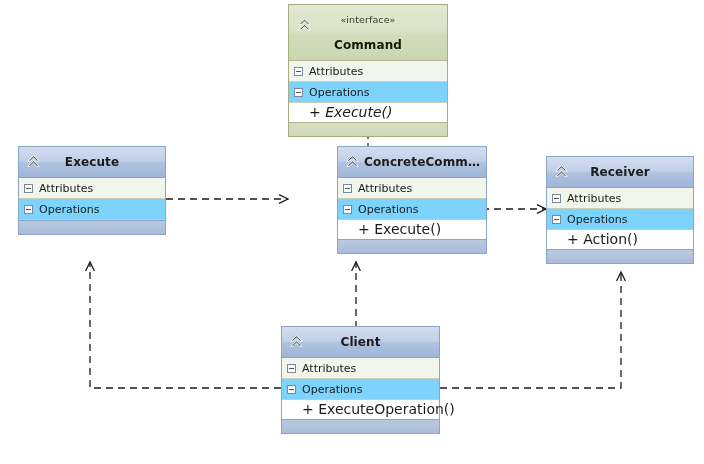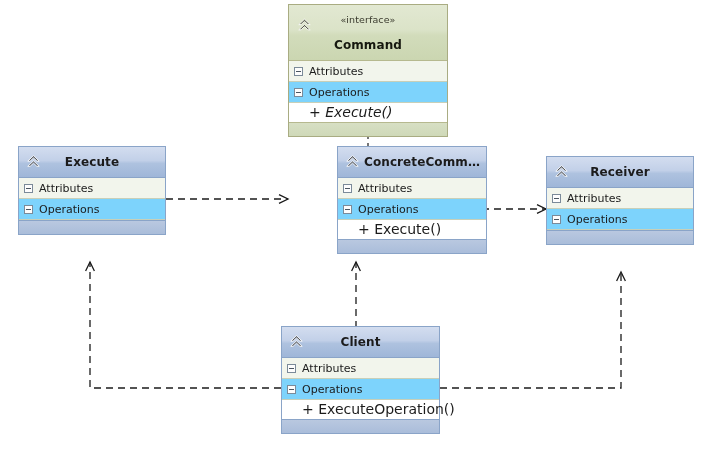--- a/index.html
+++ b/index.html
@@ -272,20 +272,23 @@
       <div class="class-title">Receiver</div>
     </div>
     <div class="compartment attrs">
       <span class="toggle-box"></span>
       <span>Attributes</span>
     </div>
     <div class="compartment ops">
       <span class="toggle-box"></span>
       <span>Operations</span>
     </div>
+    <div class="member-list">
+      <div class="member">+ Action()</div>
+    </div>
     <div class="class-footer"></div>
   </div>
 
   <div class="uml-class" style="left:281px; top:326px; width:159px;">
     <div class="class-header">
       <svg class="class-icon" viewBox="0 0 17 17">
         <path d="M8.5 2.2 L14.2 7.6 L11.9 7.6 L8.5 4.4 L5.1 7.6 L2.8 7.6 Z" fill="#4a4f58" stroke="#ffffff" stroke-width="0.9" stroke-linejoin="round"></path>
         <path d="M8.5 7.4 L14.2 12.8 L11.9 12.8 L8.5 9.6 L5.1 12.8 L2.8 12.8 Z" fill="#4a4f58" stroke="#ffffff" stroke-width="0.9" stroke-linejoin="round"></path>
       </svg>
       <div class="class-title">Client</div>

